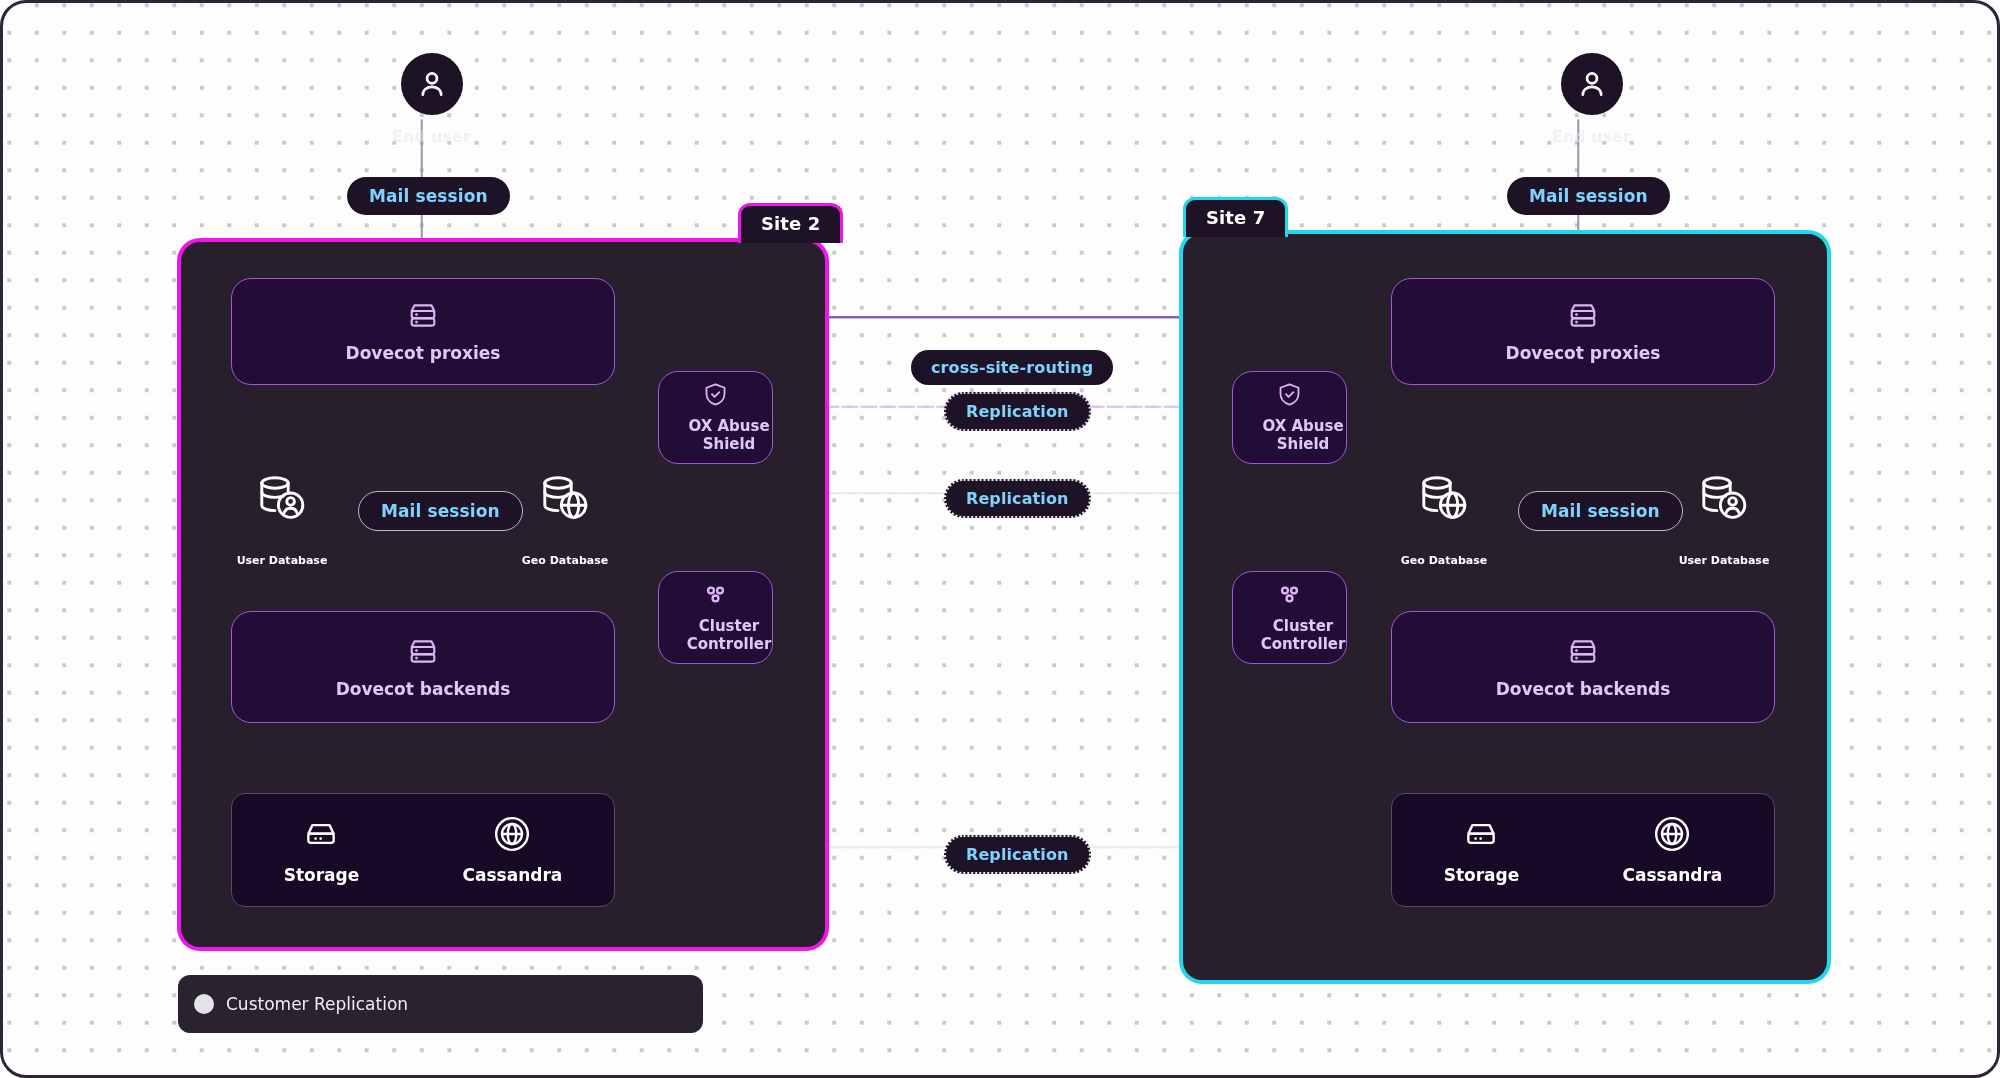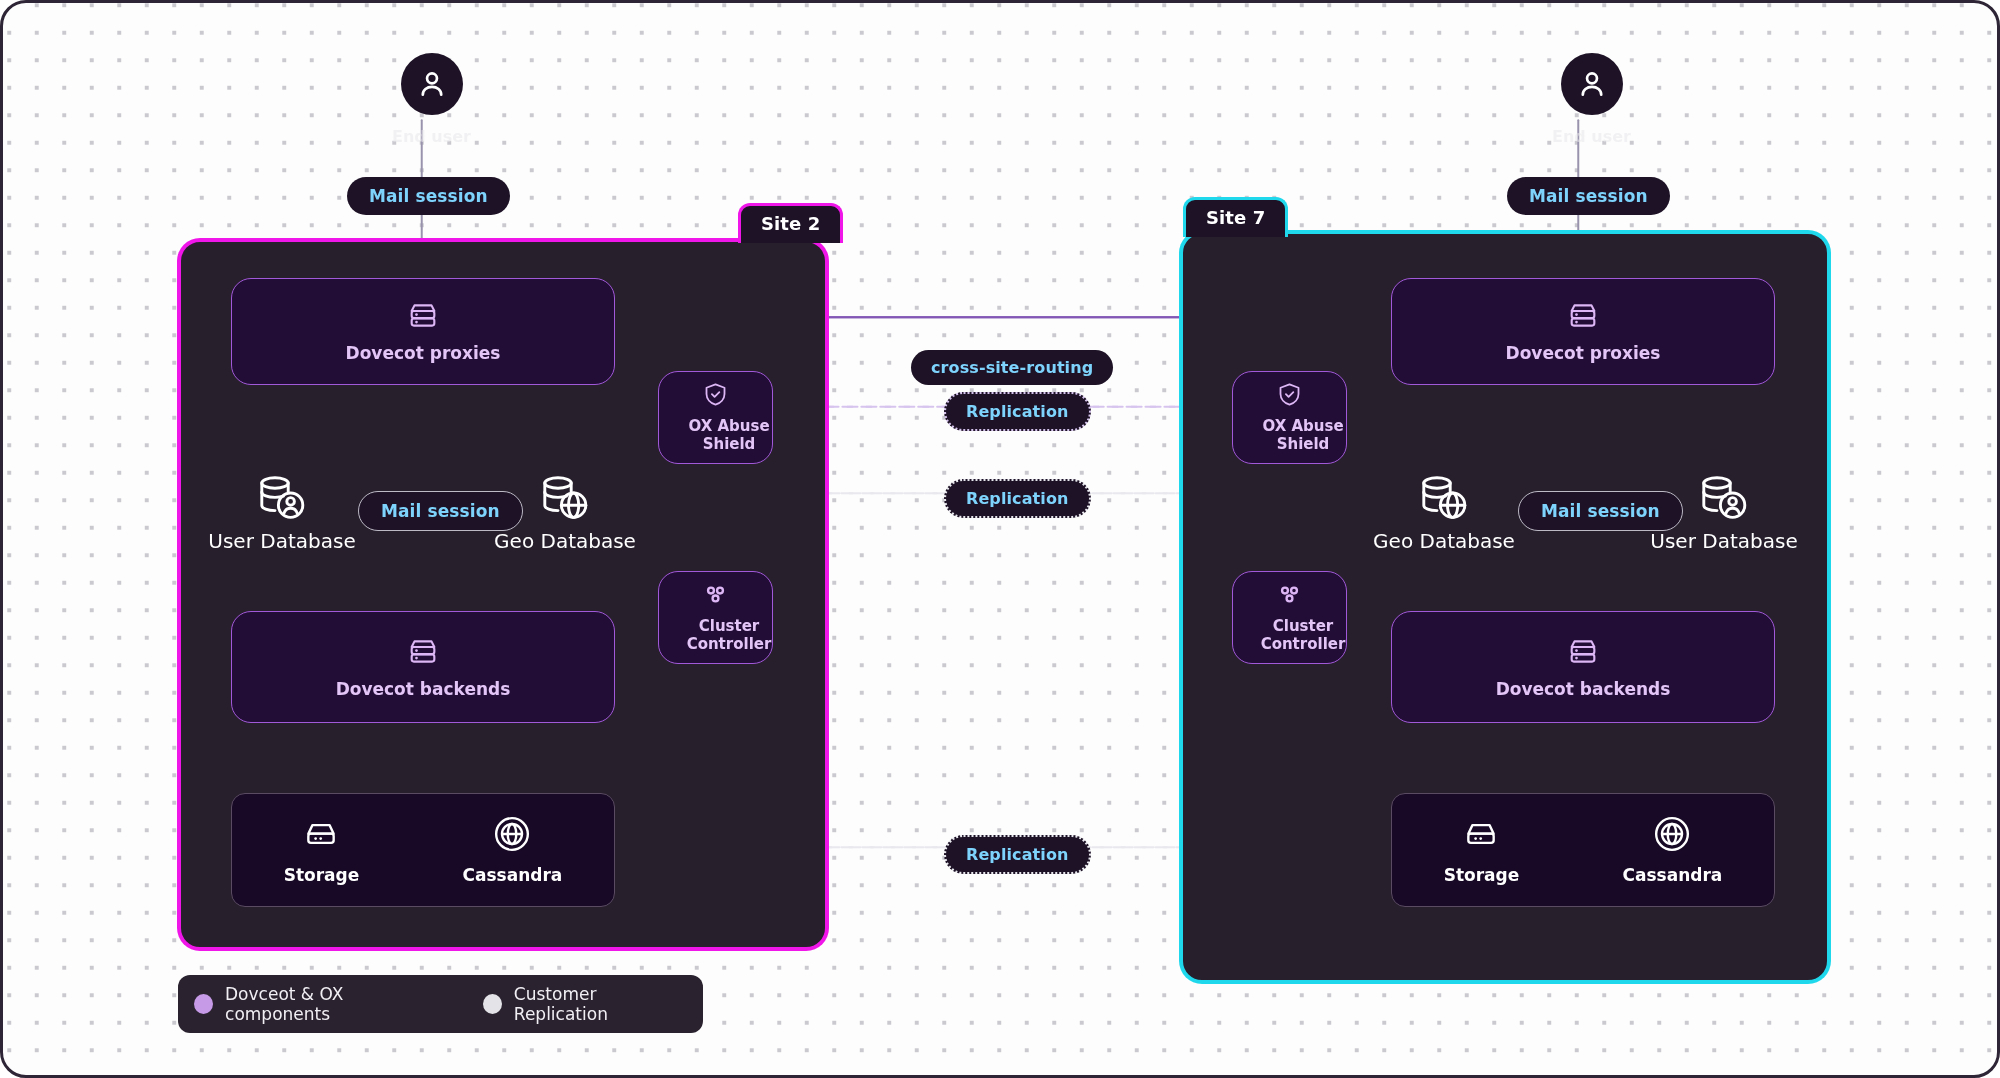--- a/index.html
+++ b/index.html
@@ -61,21 +61,21 @@
   .nodebox .lbl.sm { font-size: 15px; margin-left: 27px; }
 
   .icon svg { display: block; }
 
   
   .floatnode {
     position: absolute;
     display: flex; flex-direction: column; align-items: center; gap: 6px;
     text-align: center;
   }
-  .floatnode .cap { font-size: 20px; font-weight: 400; color: #ffffff; white-space: nowrap; }
+  .floatnode .cap { font-size: 11px; font-weight: 700; color: #ffffff; white-space: nowrap; margin-top: 25px; }
 
   
   .pairbox { position: absolute; border-radius: 14px; background: #180a26;
              border: 1.6px solid #5a4a62; display: flex; align-items: center;
              justify-content: space-around; }
   .pairitem { display: flex; flex-direction: column; align-items: center; gap: 12px; }
   .pairitem .cap { font-size: 17px; font-weight: 700; color: #ffffff; }
 
   
   .pill {
@@ -424,22 +424,18 @@
   <div class="pill edge" style="left:908px; top:299px;margin-top:48px;">cross-site-routing</div>
 
   <div class="pill edge dotted" style="left:941px; top:389px;">Replication</div>
 
   <div class="pill edge dotted-white" style="left:941px; top:476px;">Replication</div>
 
   <div class="pill edge dotted-white" style="left:941px; top:832px;">Replication</div>
 
   <div id="legend">
     <div class="legitem">
-      <span class="legdot" style="background:#c79ae8;"></span>
-      <span class="legtext">Dovceot &amp; OX components</span>
-    </div>
-    <div class="legitem">
       <span class="legdot" style="background:#e4e4e8;"></span>
       <span class="legtext">Customer Replication</span>
     </div>
   </div>
 
 </div>
 
 </body></html>

